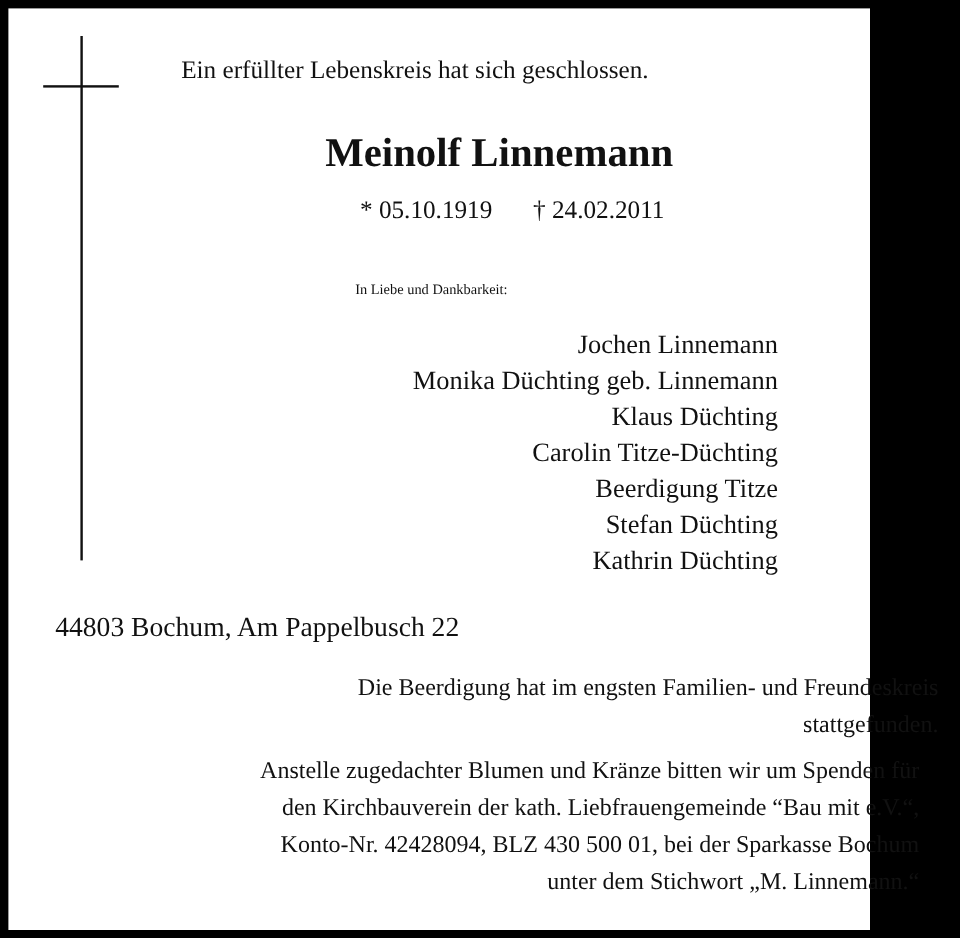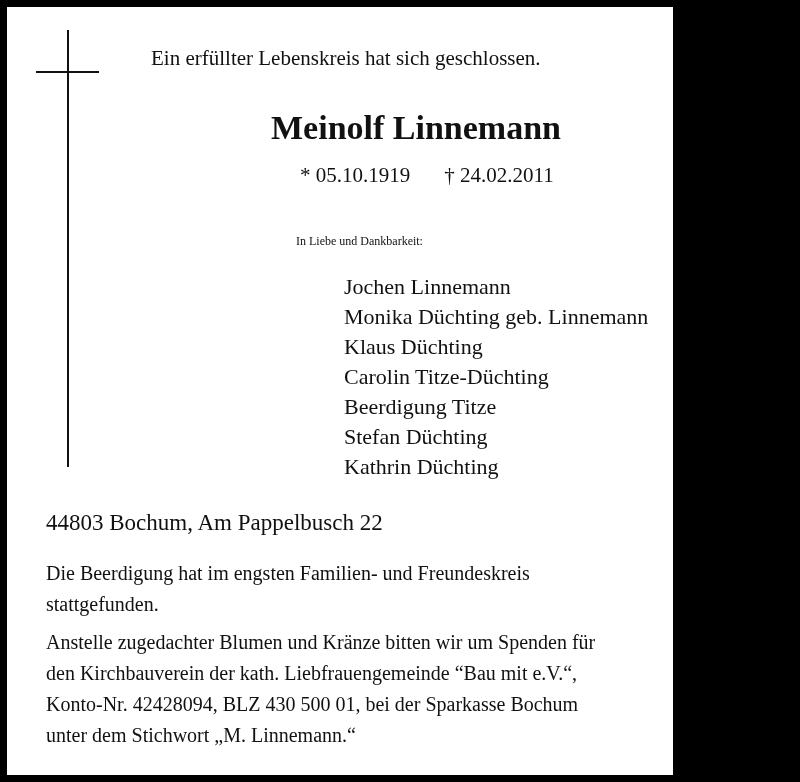--- a/index.html
+++ b/index.html
@@ -1,34 +1,35 @@
 <!DOCTYPE html>
 <html><head>
 <meta charset="utf-8">
 <style>
   html, body { margin: 0; padding: 0; background: #000; }
   body { width: 800px; height: 782px; position: relative; overflow: hidden; }
   .card {
-    position: absolute; left: 7px; top: 7px; width: 666px; height: 768px;
+    position: absolute; left: 7px; top: 7px; width: 718px; height: 768px;
     background: #fff; color: #111;
     font-family: "Liberation Serif", "DejaVu Serif", serif;
+    text-align: right;
   }
   .cross-v { position: absolute; left: 60px; top: 23px; width: 2px; height: 437px; background: #111; }
   .cross-h { position: absolute; left: 29px; top: 64px; width: 63px; height: 2px; background: #111; }
   .t { position: absolute; white-space: nowrap; }
   .motto { left: 144px; top: 39px; font-size: 21px; }
   .name { left: 264px; top: 102px; font-size: 34px; font-weight: bold; }
   .dates { left: 293px; top: 156px; font-size: 21px; }
   .dates .gap { display: inline-block; width: 34px; }
   .thanks { left: 289px; top: 227px; font-size: 12px; }
   .mourners { position: absolute; left: 290px; top: 265px; font-size: 22px; line-height: 30px; }
   .mourners div { white-space: nowrap; margin-left: 47px; }
   .address { left: 39px; top: 503px; font-size: 23px; }
   .para { position: absolute; left: 39px; font-size: 20px; line-height: 31px; width: 720px; }
-  .p1 { top: 551px; }
+  .p1 { top: 551px; margin-left: 16px; }
   .p2 { top: 620px; }
 </style>
 </head>
 <body>
 
 <div class="card">
   <div>
     <div class="cross-v"></div>
     <div class="cross-h"></div>
   </div>

